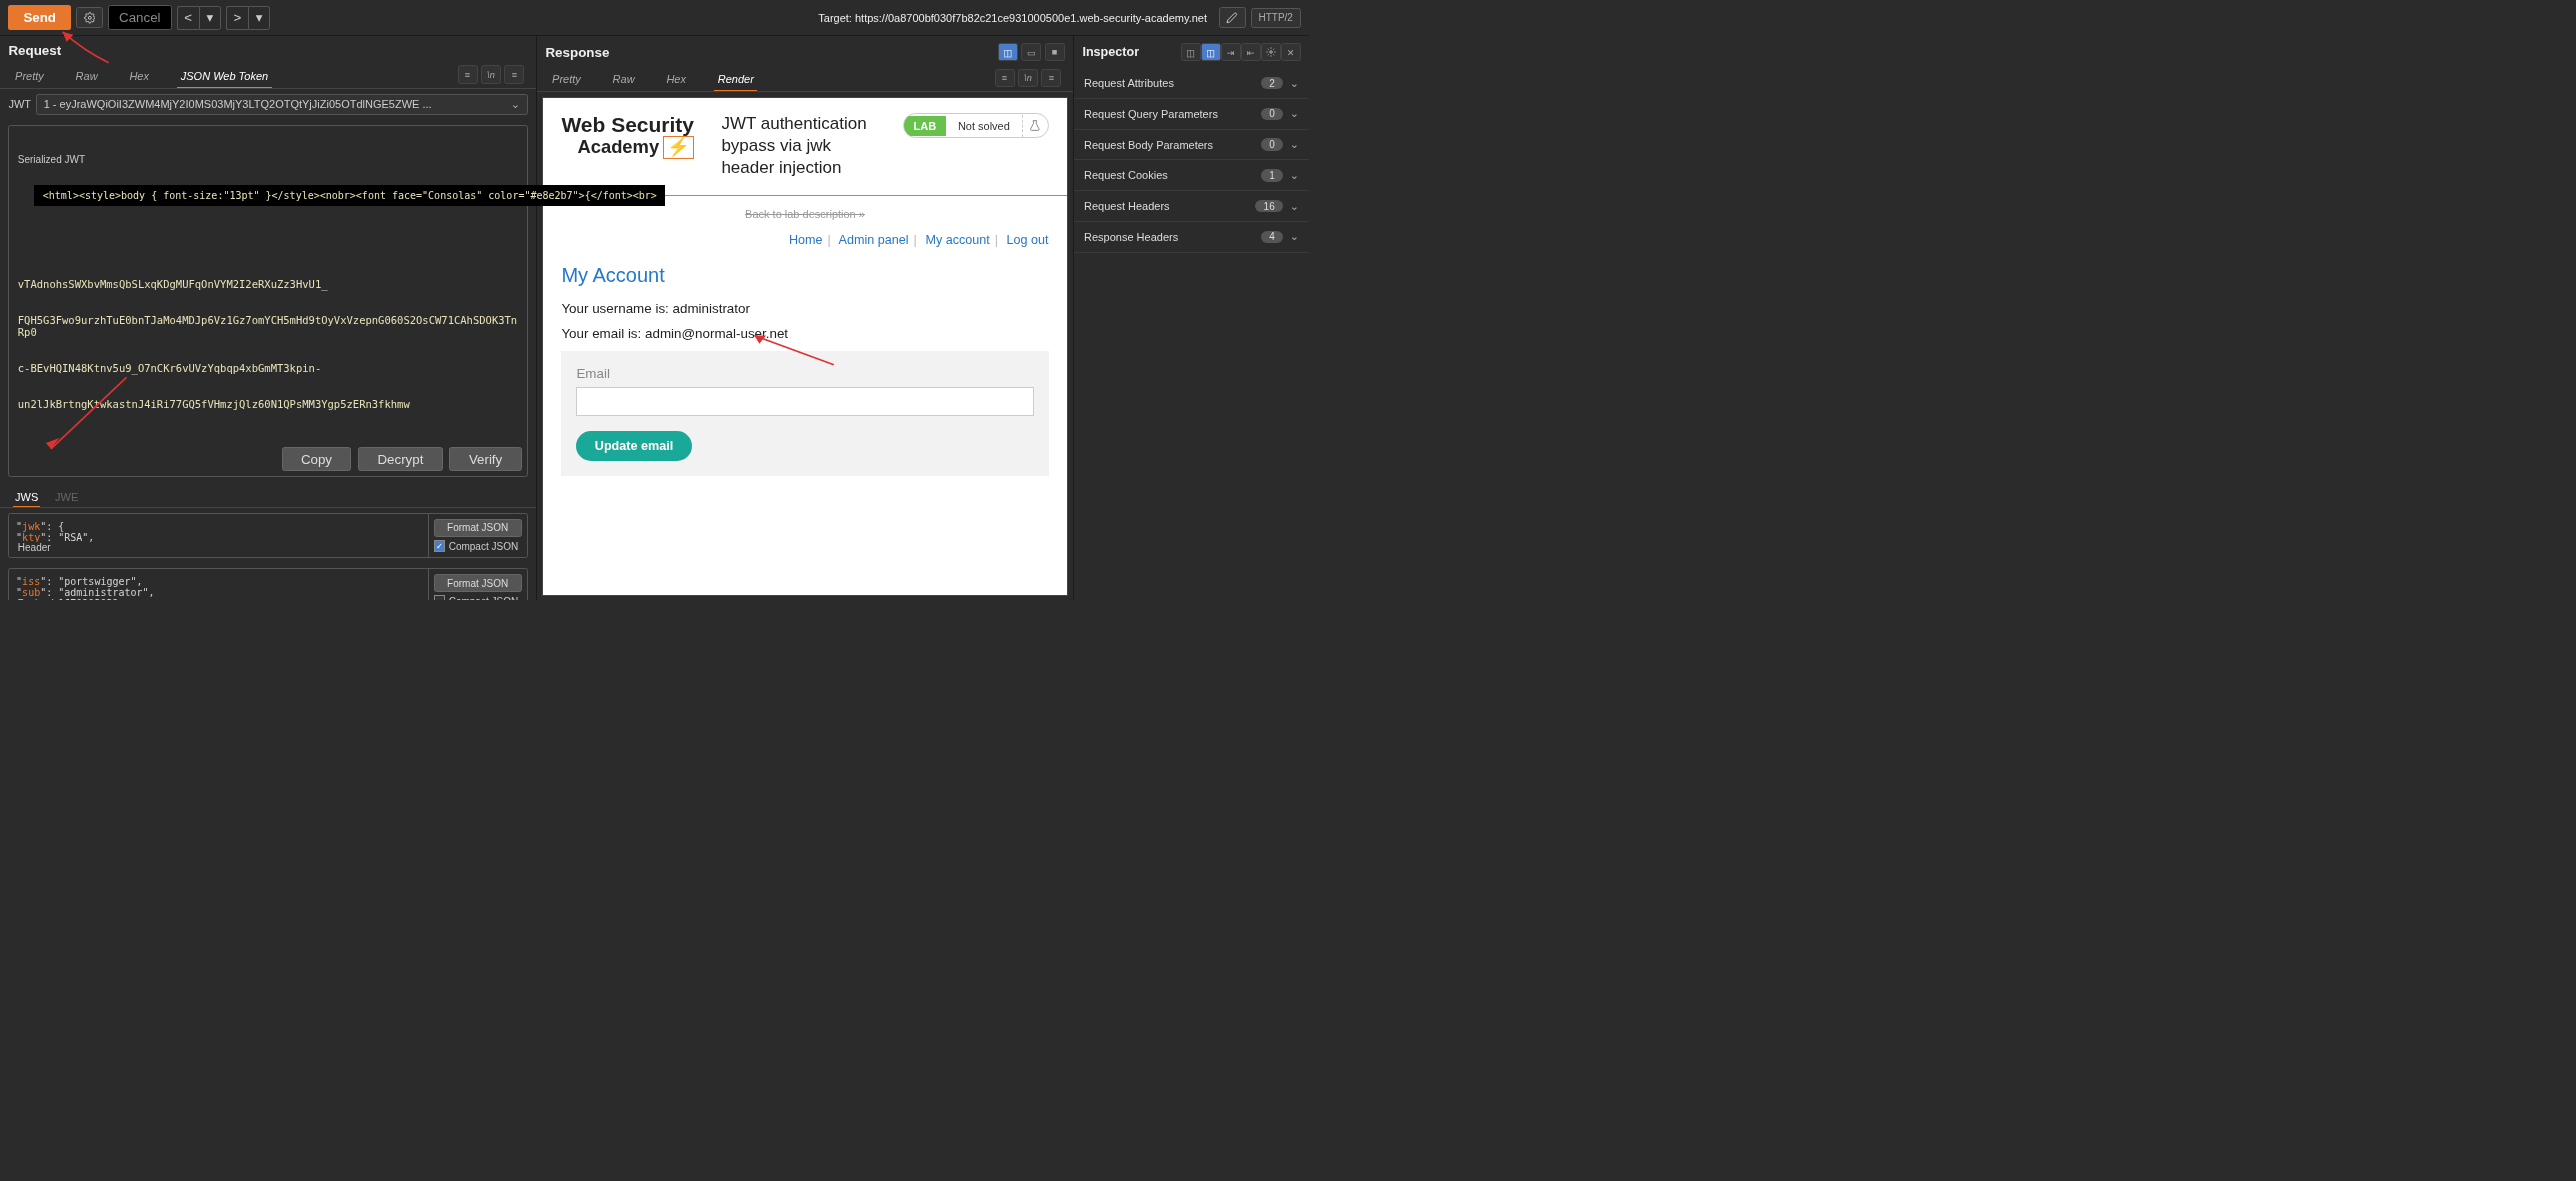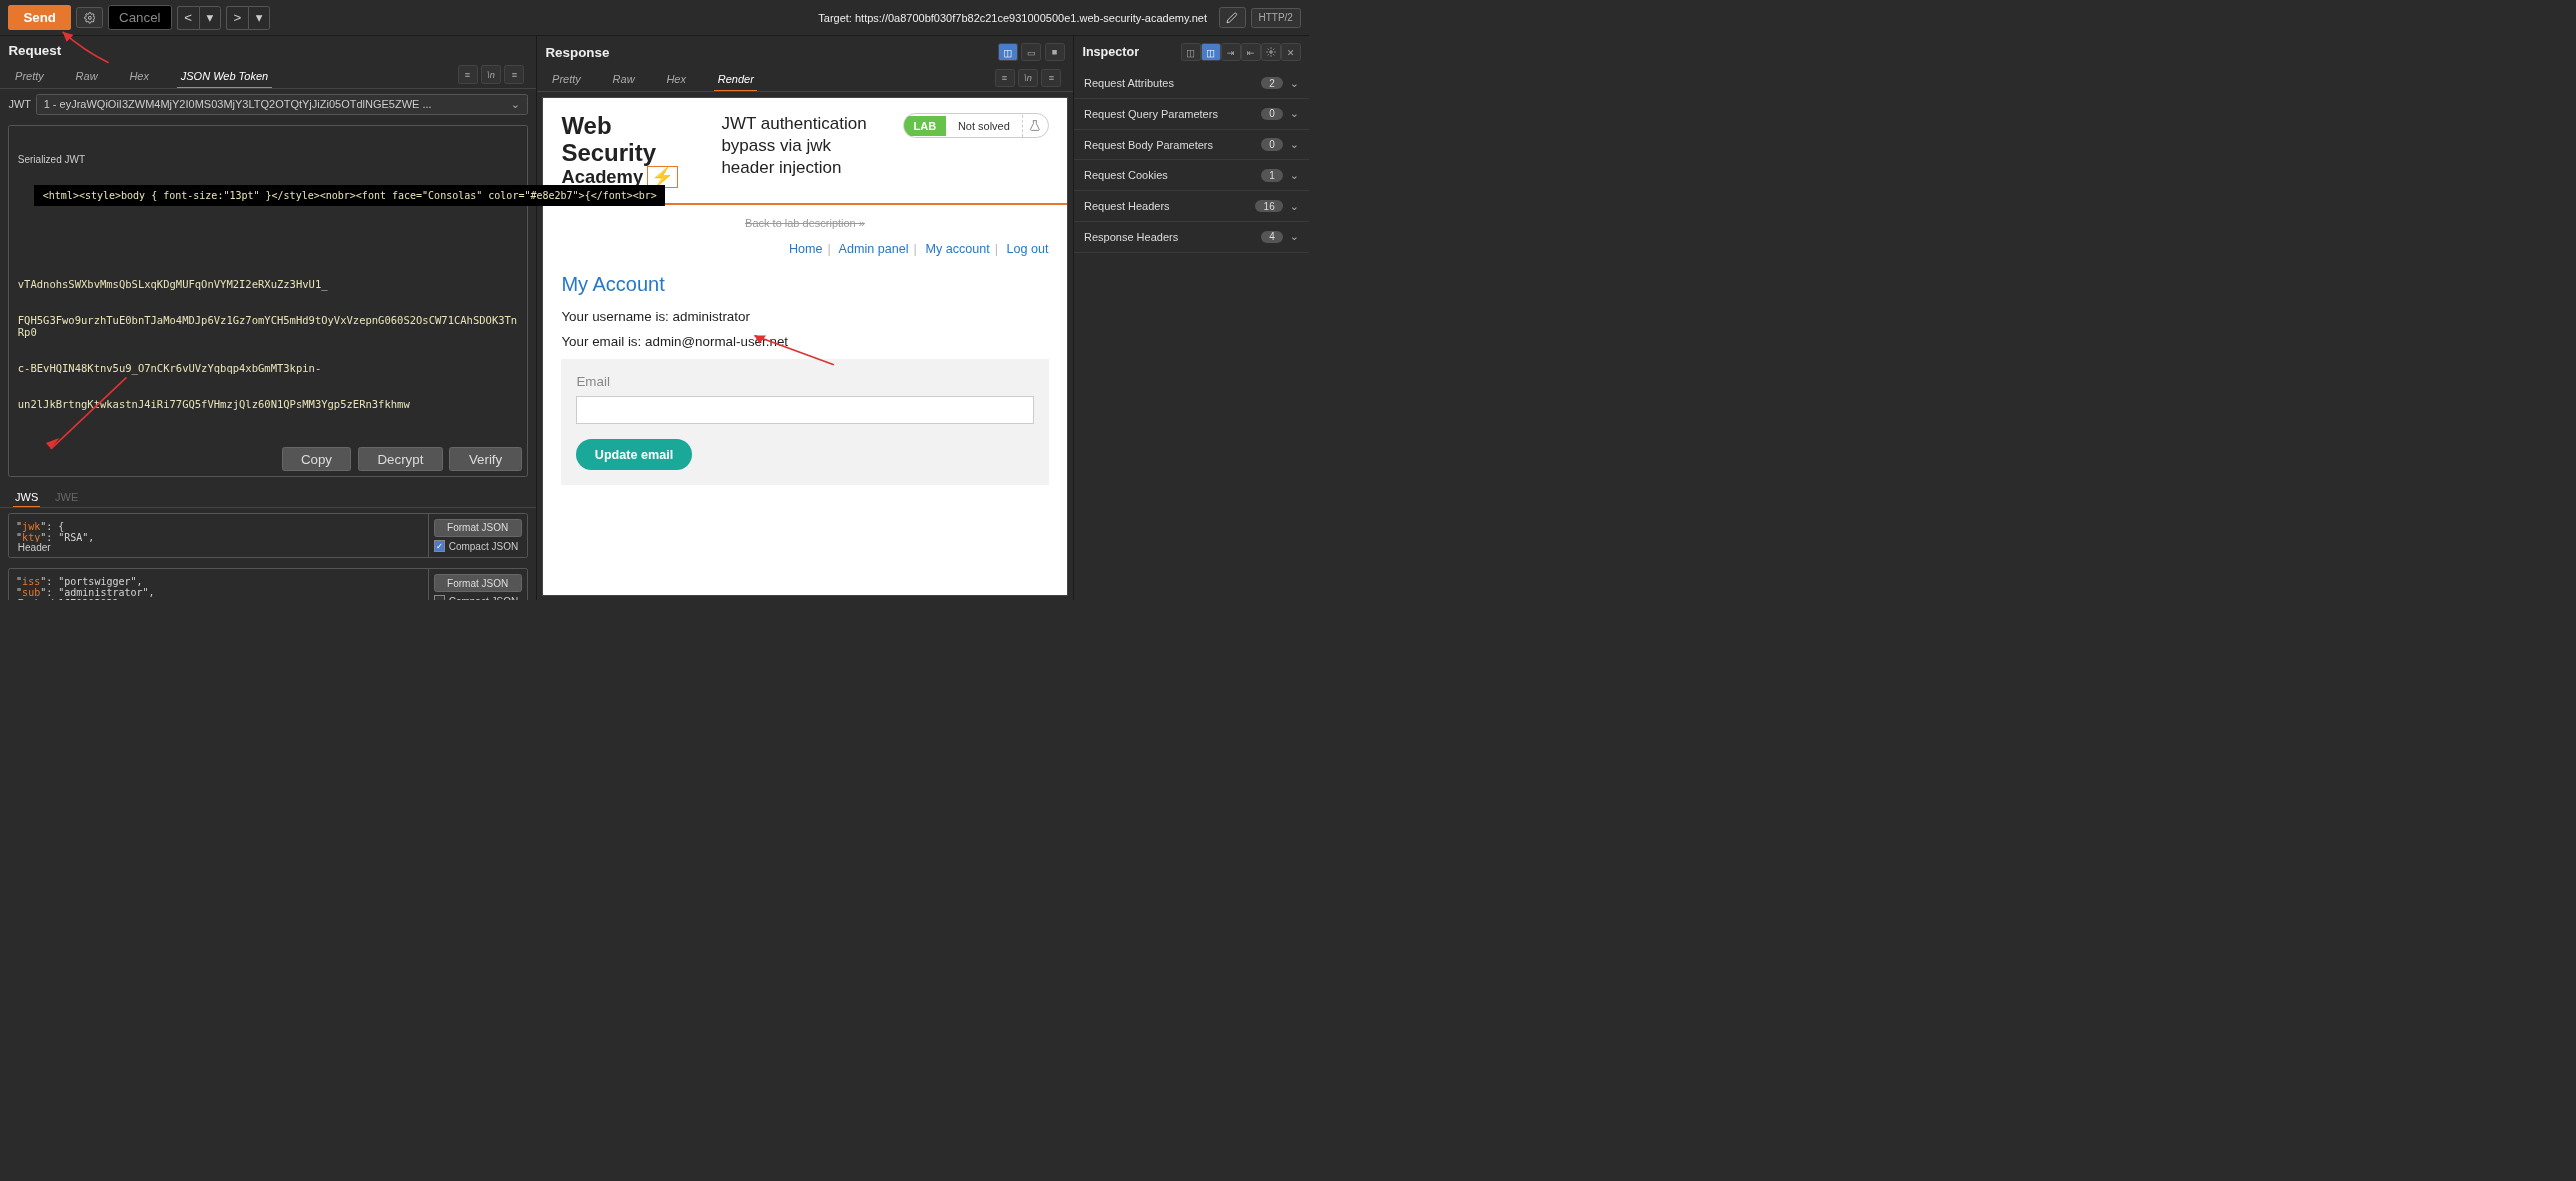--- a/index.html
+++ b/index.html
@@ -263,22 +263,22 @@
   margin: 5px;
   border: 0.8px solid #444;
 }
 .lab-header {
   display: flex;
   align-items: flex-start;
   padding: 15px 18.4px 8.4px 18.4px;
   gap: 17px;
 }
 .wsa-logo { width: 143px; line-height: 1.1; }
-.wsa-logo .l1 { font-size: 24px; font-weight: bold; color: #222; }
-.wsa-logo .l2 { font-size: 18.4px; font-weight: bold; color: #222; }
+.wsa-logo .l1 { font-size: 21px; font-weight: bold; color: #222; }
+.wsa-logo .l2 { font-size: 18.4px; font-weight: bold; color: #222; margin-left: 16px; }
 .wsa-bolt {
   display: inline-block;
   border: 1.7px solid #e8772e;
   color: #e8772e;
   padding: 0 3.4px;
   font-weight: bold;
   margin-left: 3.4px;
 }
 .lab-title-area { flex: 1; }
 .lab-title { font-size: 17px; color: #222; line-height: 1.3; }

